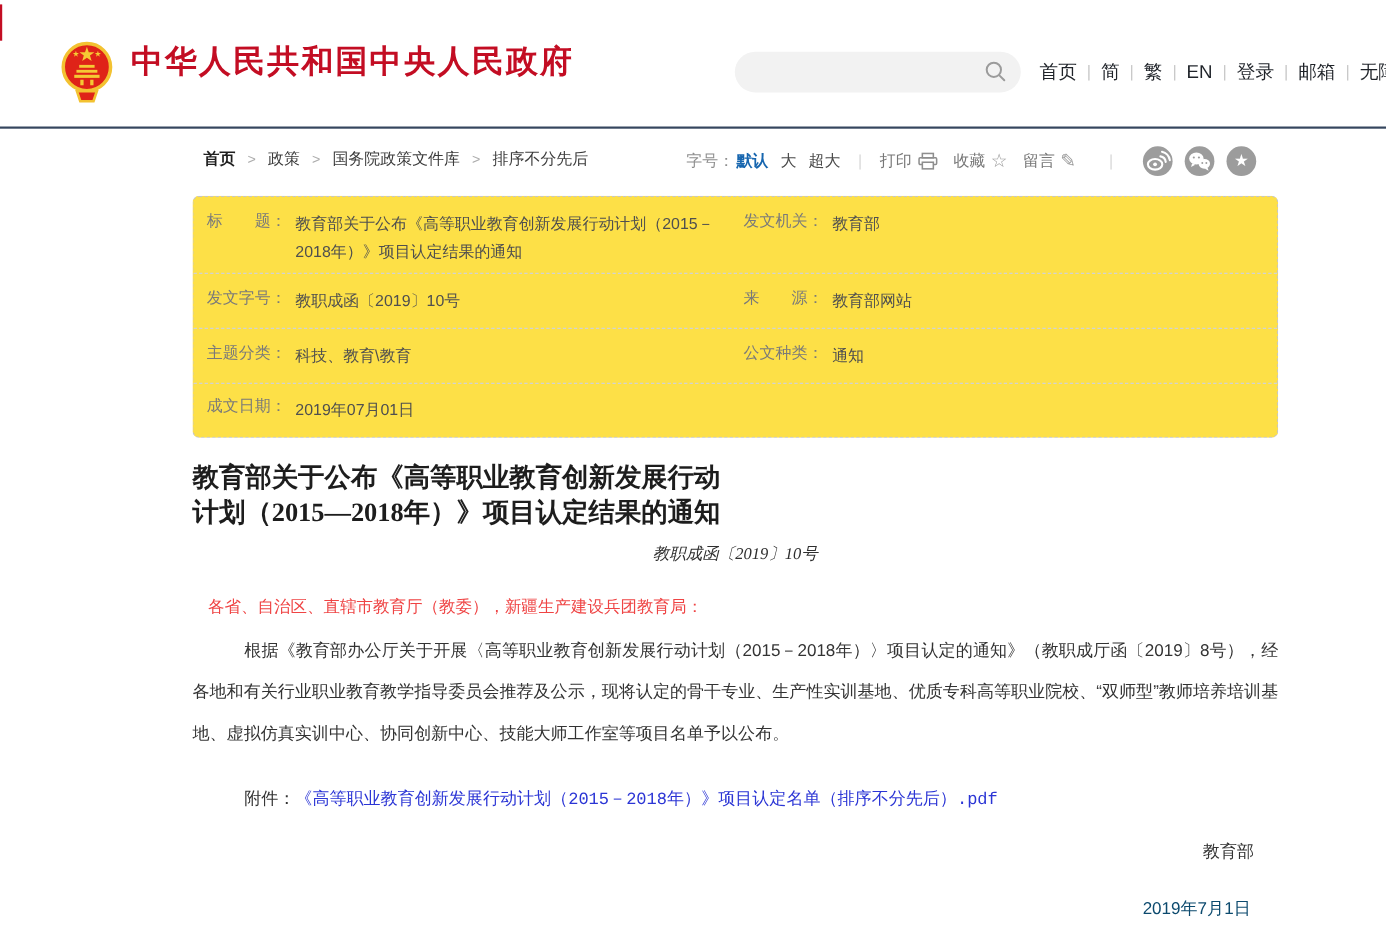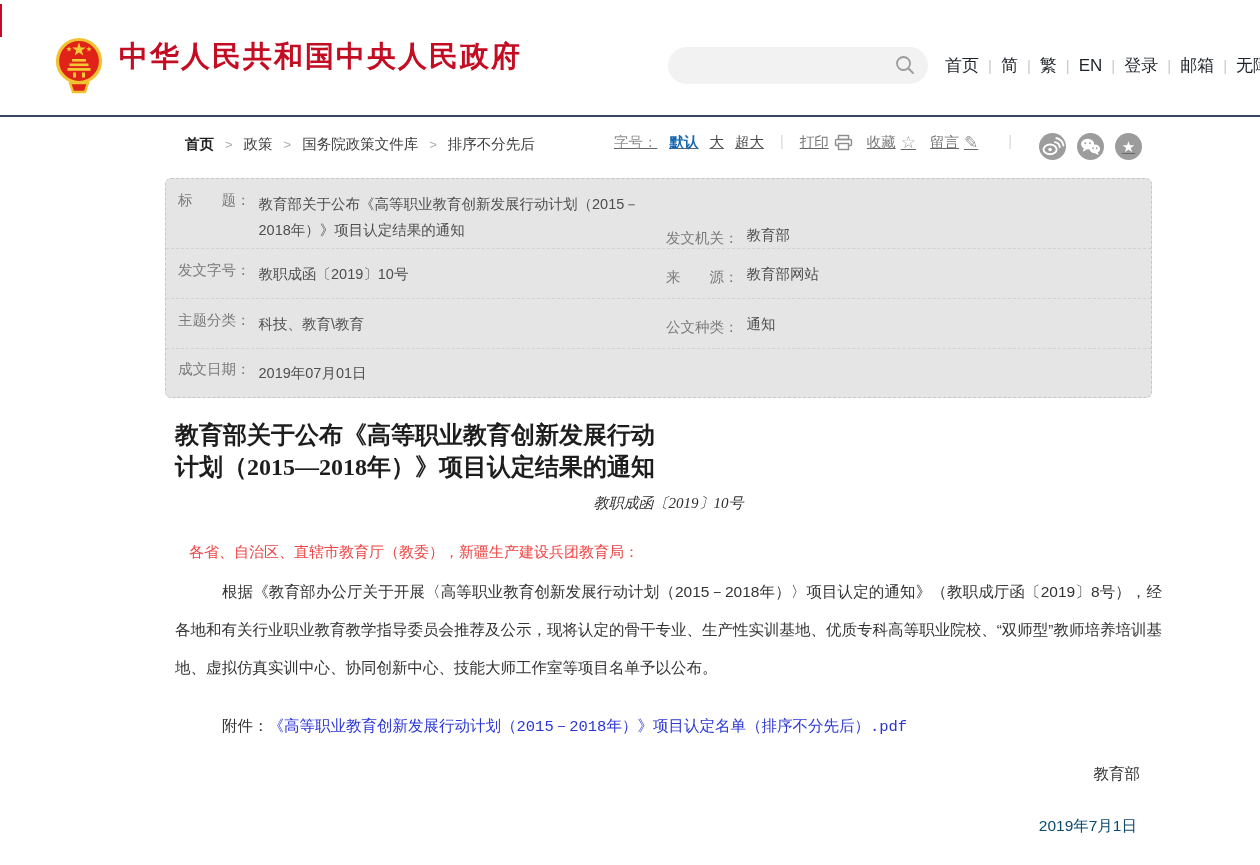--- a/index.html
+++ b/index.html
@@ -23,39 +23,39 @@
   .search-icon { position:absolute; right:12px; top:7px; width:22px; height:22px; cursor:pointer; }
   .top-nav { display:flex; align-items:center; margin-left:17px; font-size:17px; color:#1f2329; }
   .top-nav .nav-item { cursor:pointer; }
   .top-nav .sep { color:#c9c9c9; margin:0 9px; font-size:15px; }
 
   
   .crumb-row { position:absolute; top:119px; left:0; width:100%; height:50px; }
   .crumbs { position:absolute; left:185px; top:16px; display:flex; align-items:center; font-size:14.5px; color:#3c3c3c; }
   .crumbs .crumb-first { font-weight:bold; color:#1f1f1f; }
   .crumbs .gt { color:#adadad; margin:0 11px; font-size:13px; }
-  .doc-tools { position:absolute; right:118px; top:14px; display:flex; align-items:flex-start; font-size:14.5px; color:#666;text-decoration:underline; }
+  .doc-tools { position:absolute; right:118px; top:14px; display:flex; align-items:center; font-size:14.5px; color:#666; }
   .doc-tools .lbl-gray { color:#8e8e8e; }
-  .doc-tools .fs-default { color:#1766af; font-weight:bold; margin-left:12px; cursor:pointer; }
+  .doc-tools .fs-default { color:#1766af; font-weight:bold; margin-left:2px; cursor:pointer; }
   .doc-tools .fs-opt { color:#4a4a4a; margin-left:11px; cursor:pointer; }
   .doc-tools .bar { color:#d8d8d8; margin:0 16px; }
   .tool-item { display:flex; align-items:center; margin-right:14px; cursor:pointer; color:#777; }
   .tool-item .glyph { margin-left:5px; color:#9a9a9a; font-size:17px; line-height:1; }
   .share-circle { width:27px; height:27px; border-radius:50%; background:#9c9c9c; margin-left:11px;
     display:flex; align-items:center; justify-content:center; cursor:pointer; }
   .share-circle .star-glyph { color:#fff; font-size:15px; line-height:1; }
 
   
-  .meta-box { position:absolute; left:165px; top:178px; width:987px; height:220px;
-    border:1px dashed #c6c6c6; border-radius:6px; background:#e5e5e5; }
+  .meta-box { position:absolute; left:175px; top:178px; width:987px; height:220px;
+    border:1px dashed #c6c6c6; border-radius:6px; background:#fde047; }
   .meta-row { display:flex; border-bottom:1px dashed #d2d2d2; }
   .meta-row:last-child { border-bottom:none; }
   .meta-row .cell { display:flex; padding:0 0 0 12px; font-size:14.5px; }
   .meta-row .cell-l { width:488px; }
-  .meta-row .cell-r { flex:1;align-items:flex-end; }
+  .meta-row .cell-r { flex:1; }
   .meta-label { color:#7a7a7a; white-space:pre; flex-shrink:0; }
   .meta-value { color:#4f4f4f; margin-left:8px; line-height:26px; }
   .row-1 { height:70px; } .row-1 .cell { padding-top:12px; }
   .row-2,.row-3 { height:50px; align-items:center; }
   .row-4 { height:48px; align-items:center; }
 
   
   .article { position:absolute; left:175px; top:398px; width:987px; }
   .doc-title { text-align:left; font-family:"Liberation Serif","DejaVu Serif",serif;
     font-weight:bold; font-size:24px; color:#1d1d1d; line-height:32px; margin-top:21px; }

